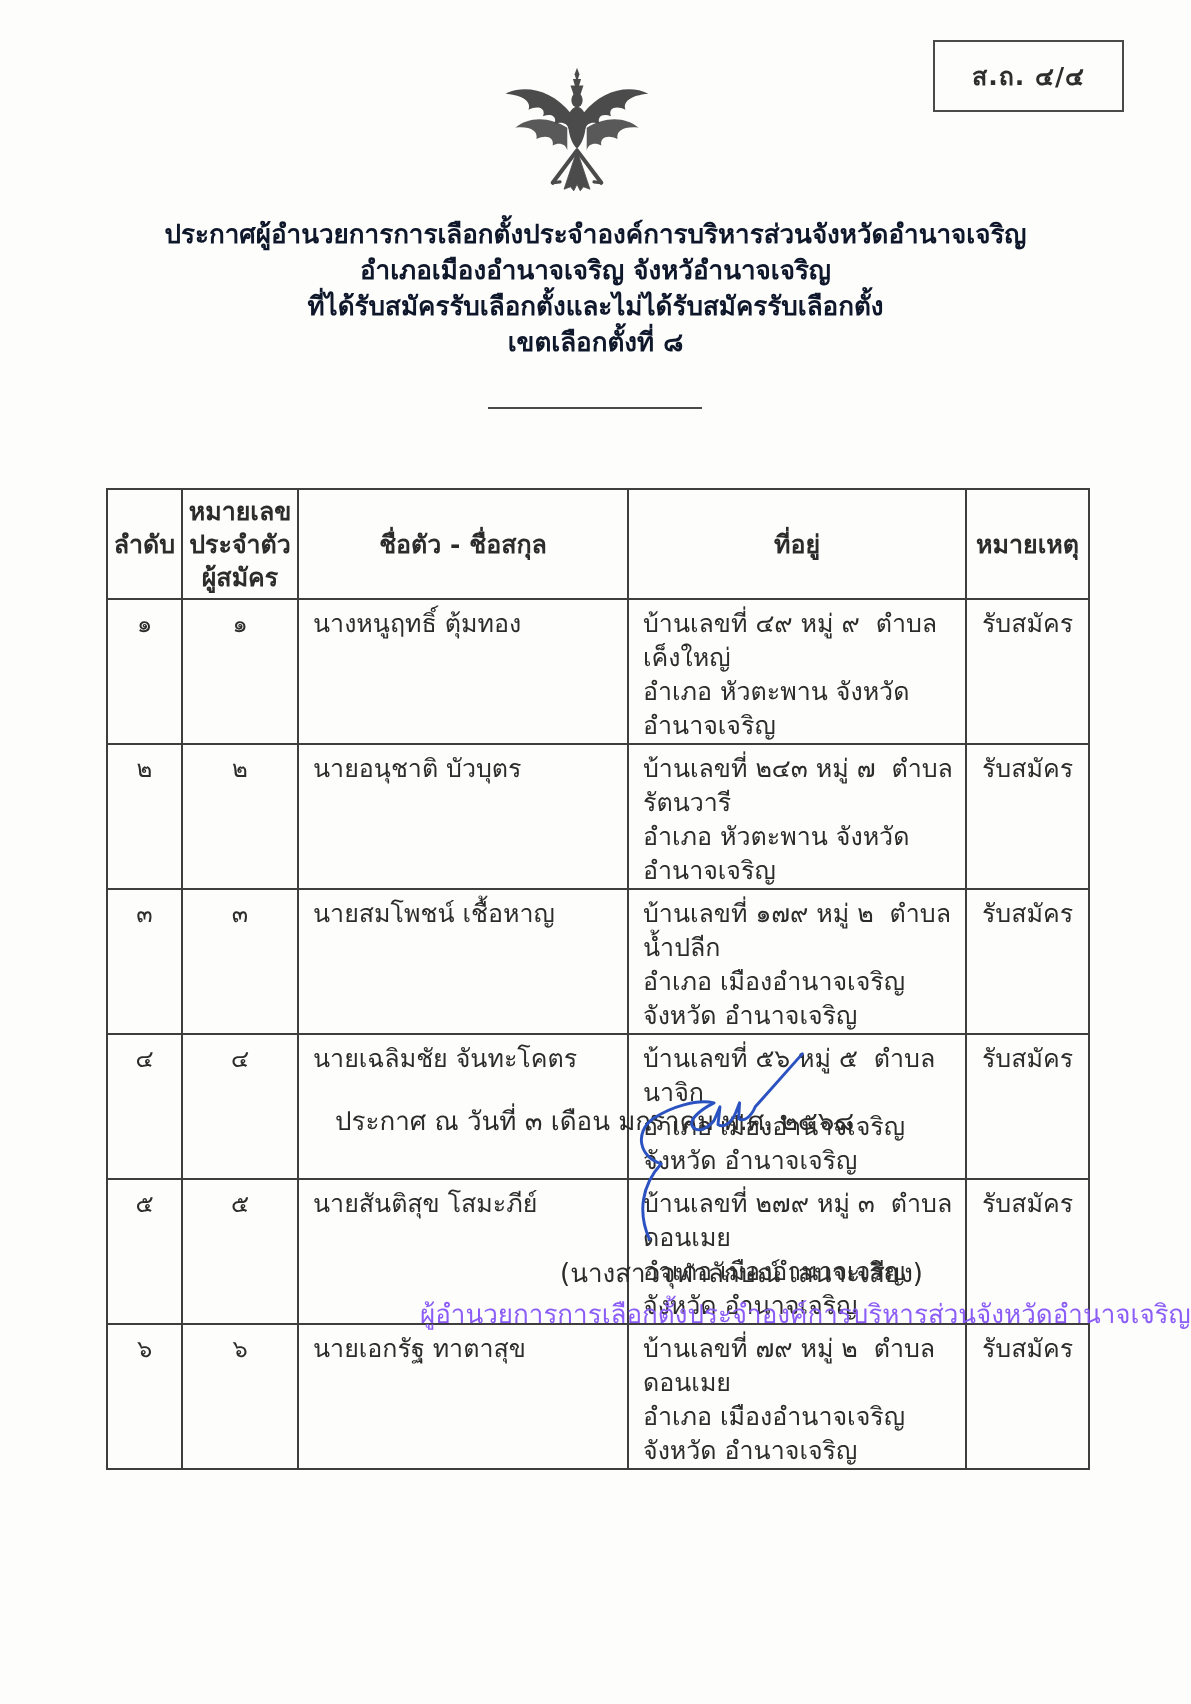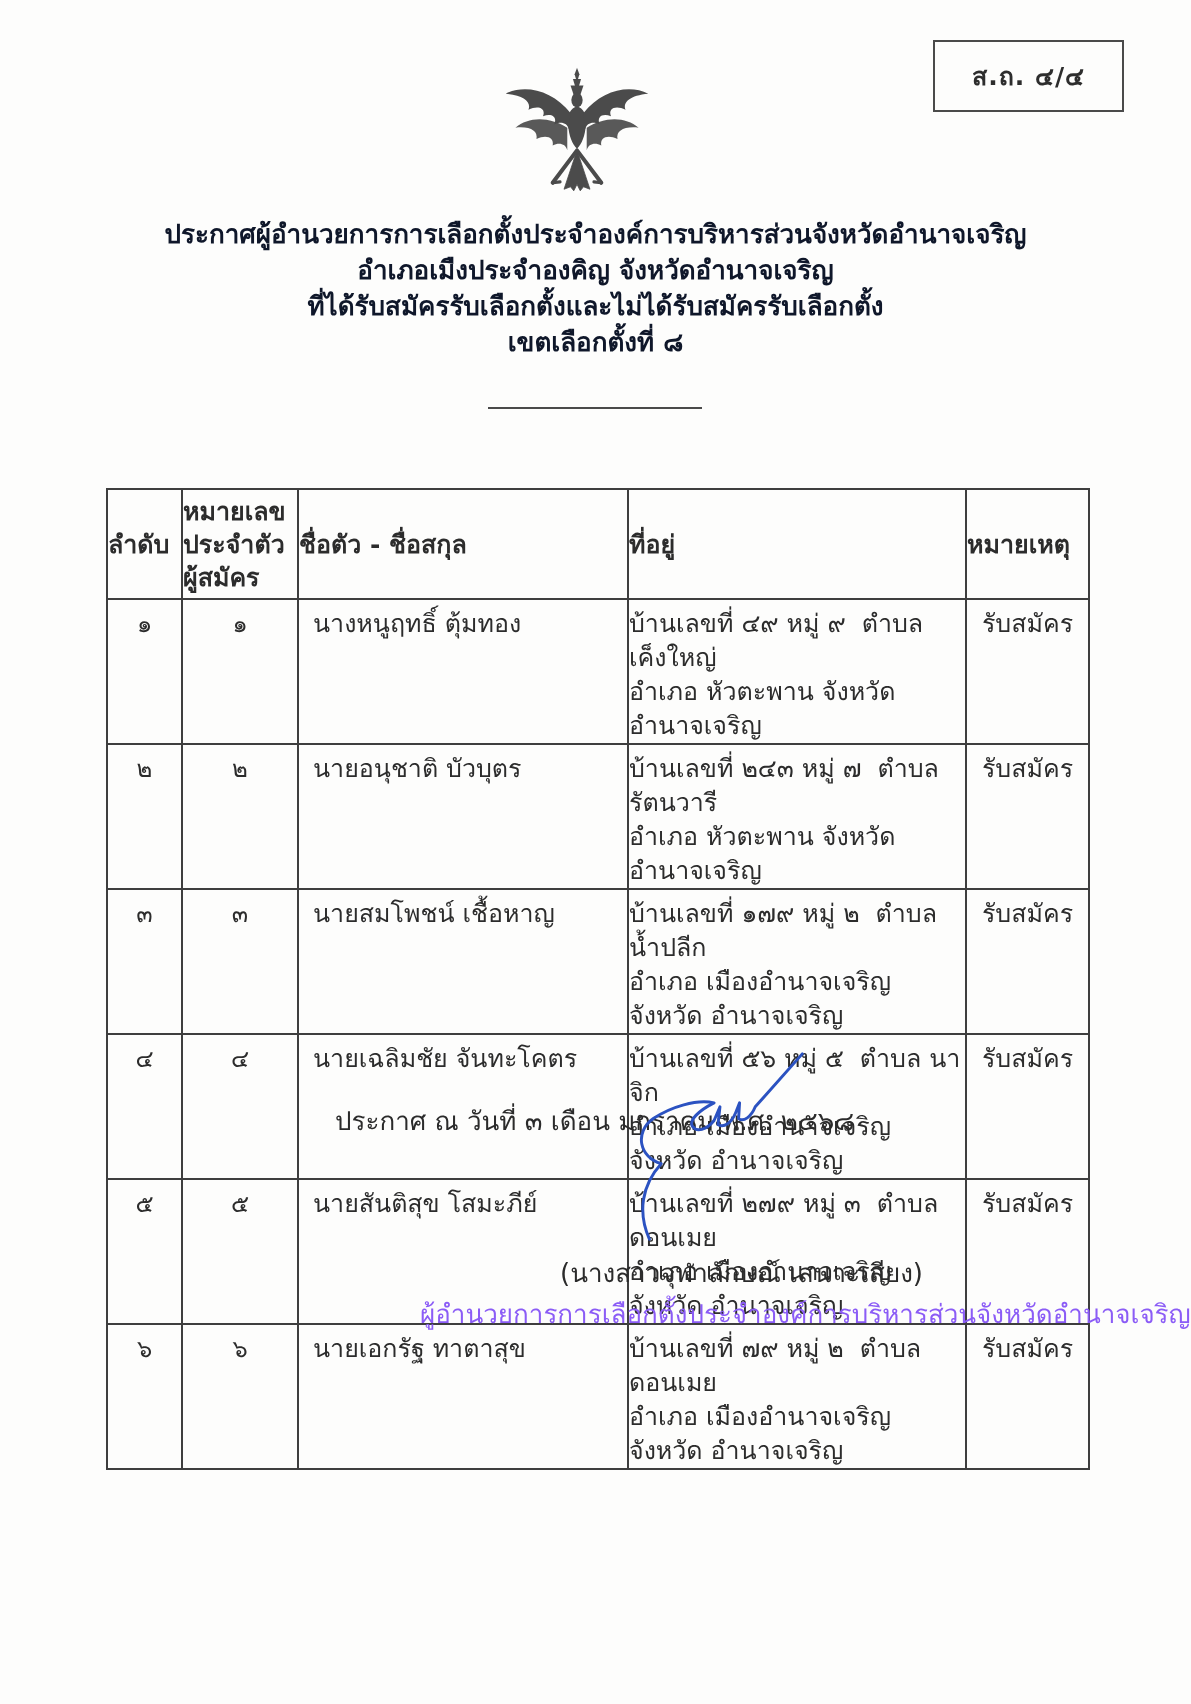--- a/index.html
+++ b/index.html
@@ -36,29 +36,29 @@
   table.candidates{
     position:absolute; left:106px; top:488px; width:982px;
     border-collapse:collapse; table-layout:fixed;
     font-size:25px; color:#2c2c2c;
   }
   table.candidates th, table.candidates td{
     border:2px solid #3e3e3e;
   }
   table.candidates thead tr{ height:110px; }
   table.candidates th{
-    font-weight:600; text-align:left; vertical-align:middle; line-height:33px;border-radius:27px;
+    font-weight:600; text-align:center; vertical-align:middle; line-height:33px;border-radius:27px;
   }
   table.candidates tbody tr{ height:77px; }
   table.candidates td{
     vertical-align:top; padding-top:7px; line-height:34px;
   }
   td.c-center{ text-align:center; font-size:24px; }
   td.c-name{ padding-left:14px;margin-left:12px; }
-  td.c-addr{ }
+  td.c-addr{ padding-left:14px; }
   .addr-line{ white-space:pre-wrap; display:block; }
   td.c-remark{ text-align:center;margin-left:24px; }
   
   .date-line{
     position:absolute; left:335px; top:1100px;
     font-size:26px; color:#2b2b2b;
   }
   .signature{ position:absolute; left:620px; top:1046px; width:196px; height:200px; }
   .signature svg{ width:100%; height:100%; }
   .signer-name{
@@ -99,21 +99,21 @@
       <g fill="#4b4b4b" stroke="#4b4b4b">
         <path d="M100 104 L84 152 L92 149 L96 154 L100 146 L104 154 L108 149 L116 152 Z" stroke-width="1"></path>
         <path d="M100 104 L70 144 M100 104 L130 144" fill="none" stroke-width="5" stroke-linecap="round"></path>
         <path d="M70 144 L79 143 M130 144 L121 143" fill="none" stroke-width="4" stroke-linecap="round"></path>
       </g>
     </svg>
   </div>
 
   <div class="title-block">
     <div>ประกาศผู้อำนวยการการเลือกตั้งประจำองค์การบริหารส่วนจังหวัดอำนาจเจริญ</div>
-    <div>อำเภอเมืงประจำองคิญ จังหวัดอำนาจเจริญ</div>
+    <div>อำเภอเมืองอำนาจเจริญ จังหวัอำนาจเจริญ</div>
     <div>ที่ได้รับสมัครรับเลือกตั้งและไม่ได้รับสมัครรับเลือกตั้ง</div>
     <div>เขตเลือกตั้งที่ ๘</div>
   </div>
 
   <div class="title-divider"></div>
 
   <table class="candidates">
     <colgroup>
       <col style="width:75px">
       <col style="width:116px">

